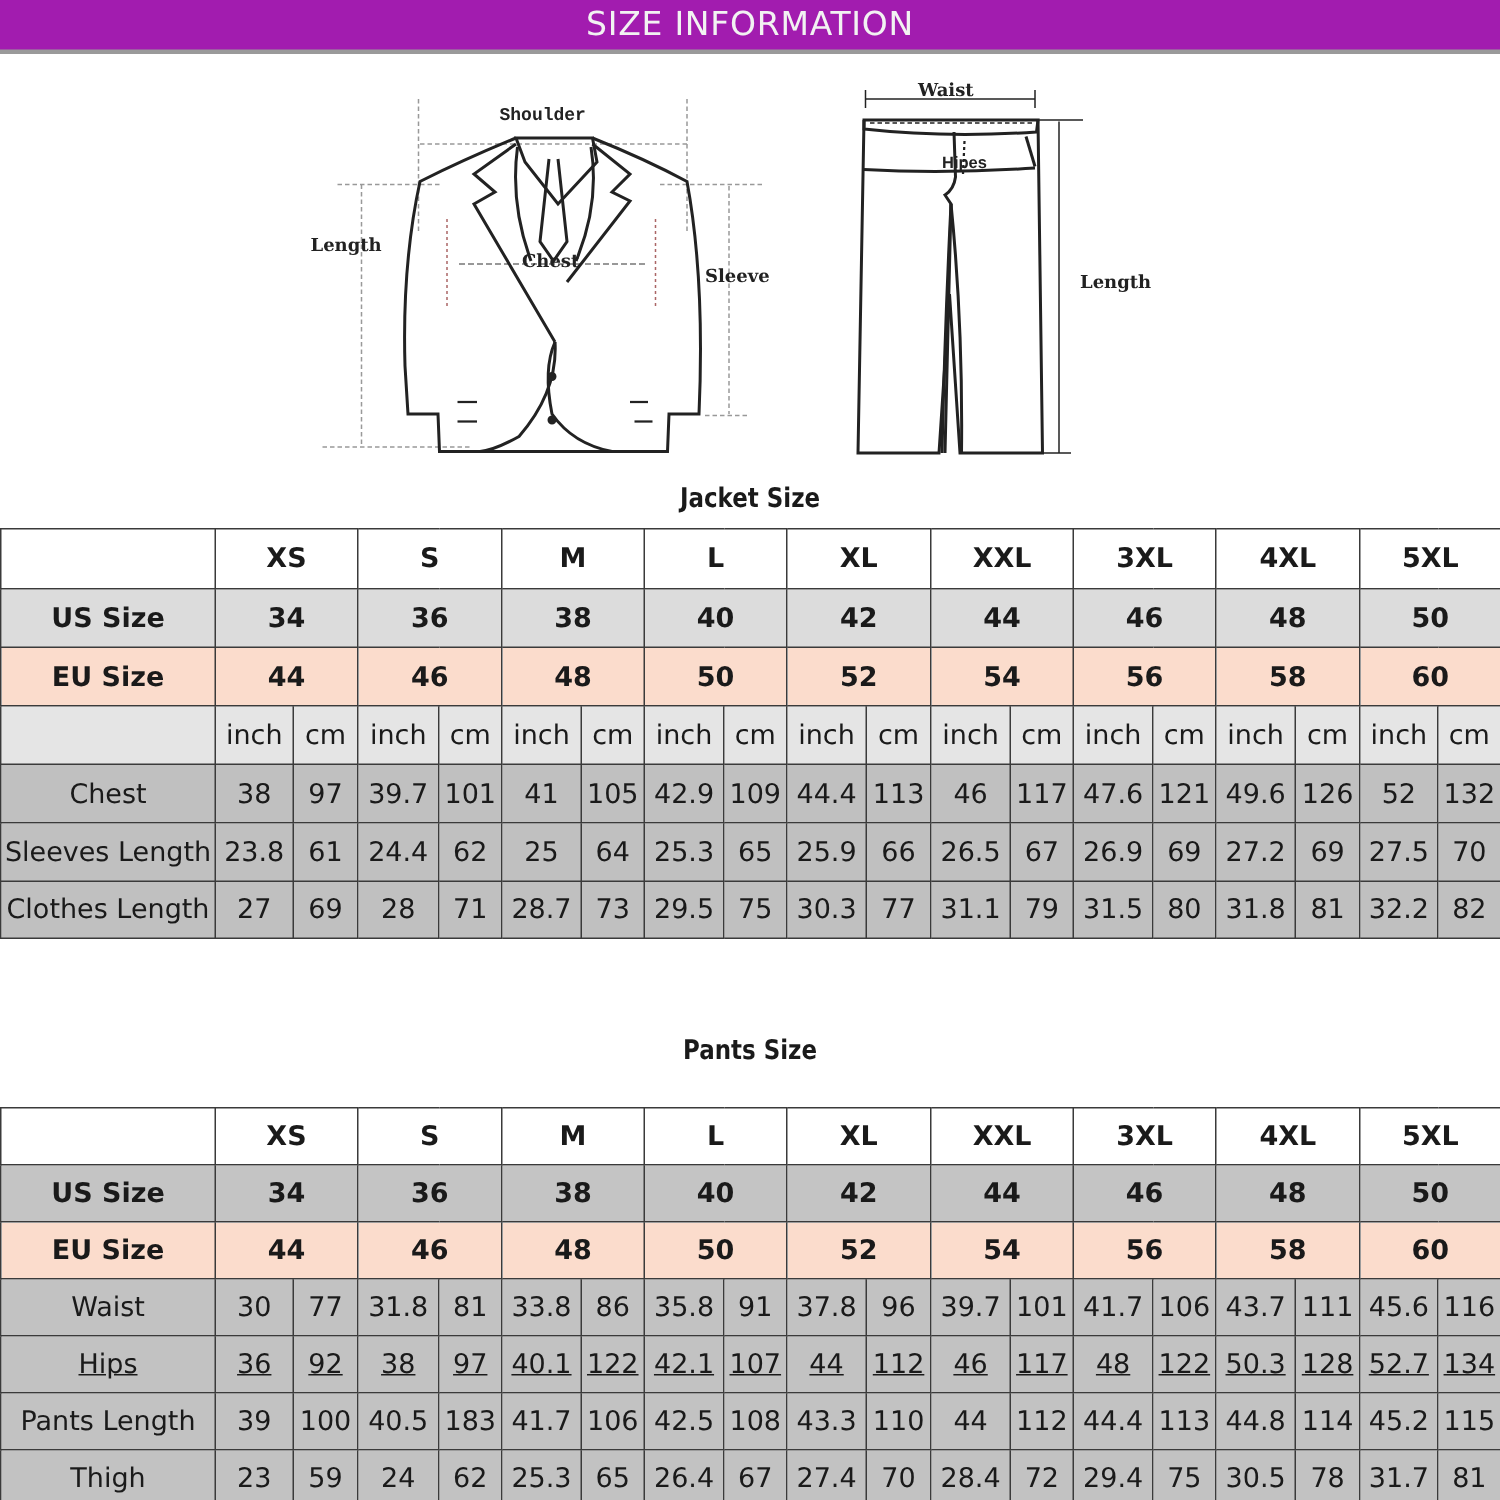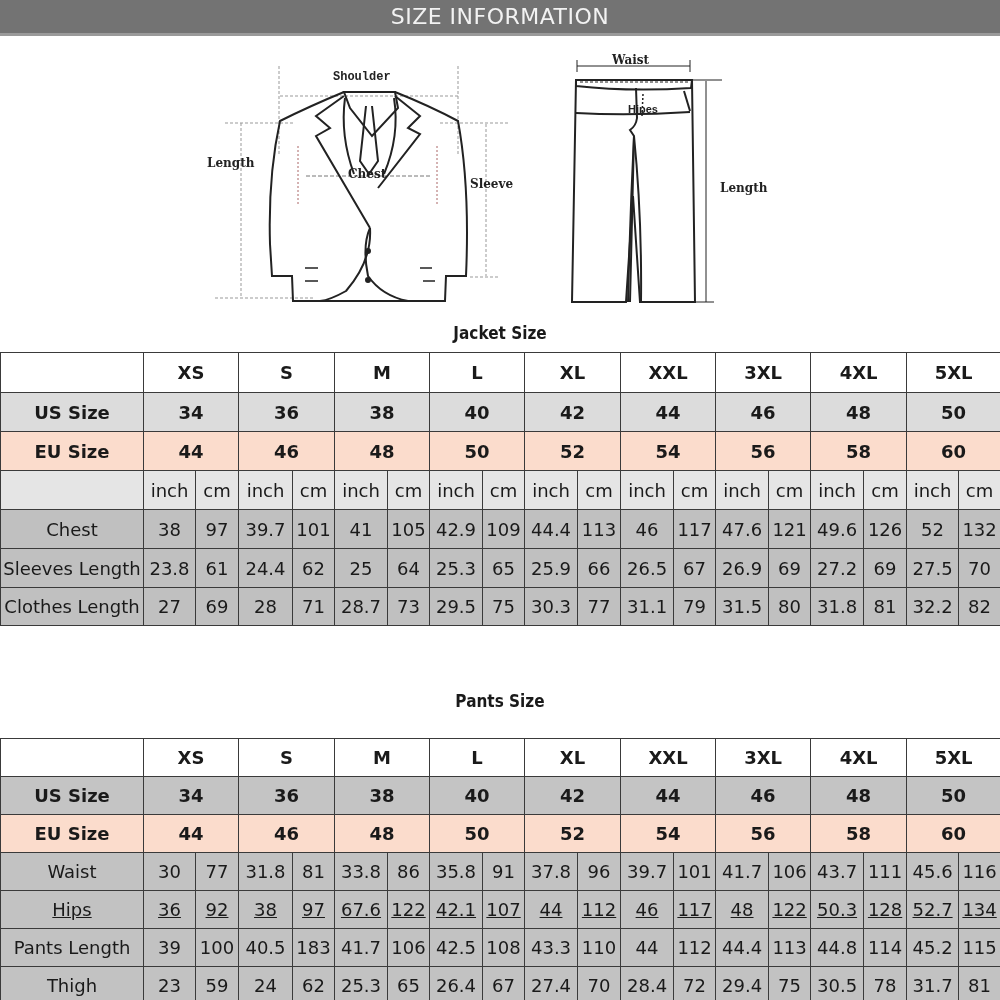--- a/index.html
+++ b/index.html
@@ -4,21 +4,21 @@
 <style>
   html, body { margin: 0; padding: 0; }
   body {
     width: 1000px; height: 1000px; overflow: hidden; position: relative;
     background: #ffffff;
     font-family: "Liberation Sans", "DejaVu Sans", sans-serif;
     color: #1a1a1a;
   }
   .header {
     position: absolute; left: 0; top: 0; width: 1000px; height: 33px;
-    background: #737373;
+    background: #a21caf;
     border-bottom: 3px solid #9a9a9a;
     display: flex; align-items: center; justify-content: center;
   }
   .header span {
     color: #f2f2f2; font-size: 22px; letter-spacing: 0.5px;
     font-family: "DejaVu Sans", sans-serif;
   }
   .diagram { position: absolute; left: 0; top: 36px; width: 1000px; height: 284px; background: #fff; }
   .diagram svg { position: absolute; left: 0; top: 0; }
   .diag-label {
@@ -361,21 +361,21 @@
         <td>111</td>
         <td>45.6</td>
         <td>116</td>
       </tr>
   <tr class="pdata prow" style="height:38px;text-decoration:underline;">
         <td class="lbl">Hips</td>
         <td>36</td>
         <td>92</td>
         <td>38</td>
         <td>97</td>
-        <td>67.6</td>
+        <td>40.1</td>
         <td>122</td>
         <td>42.1</td>
         <td>107</td>
         <td>44</td>
         <td>112</td>
         <td>46</td>
         <td>117</td>
         <td>48</td>
         <td>122</td>
         <td>50.3</td>

